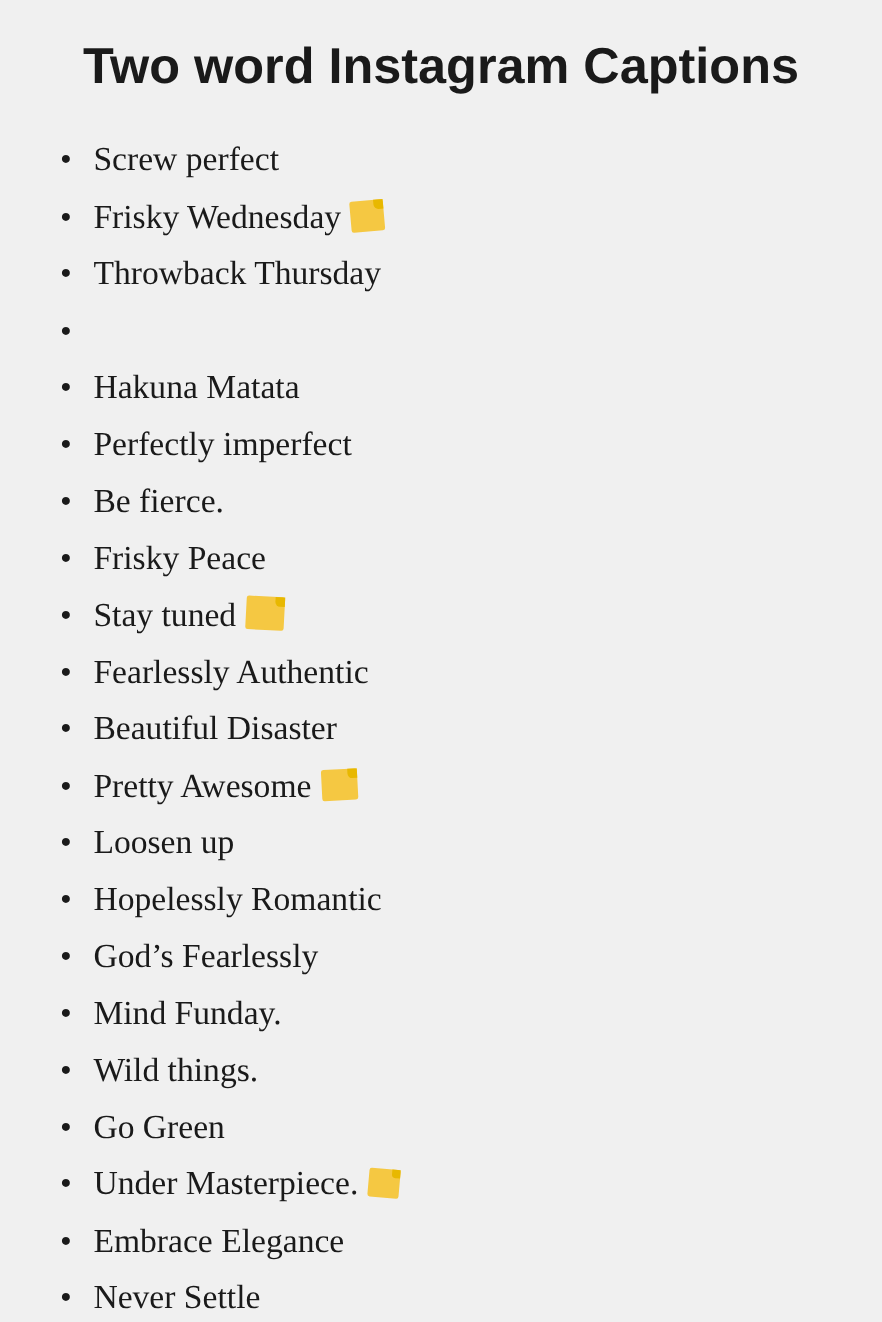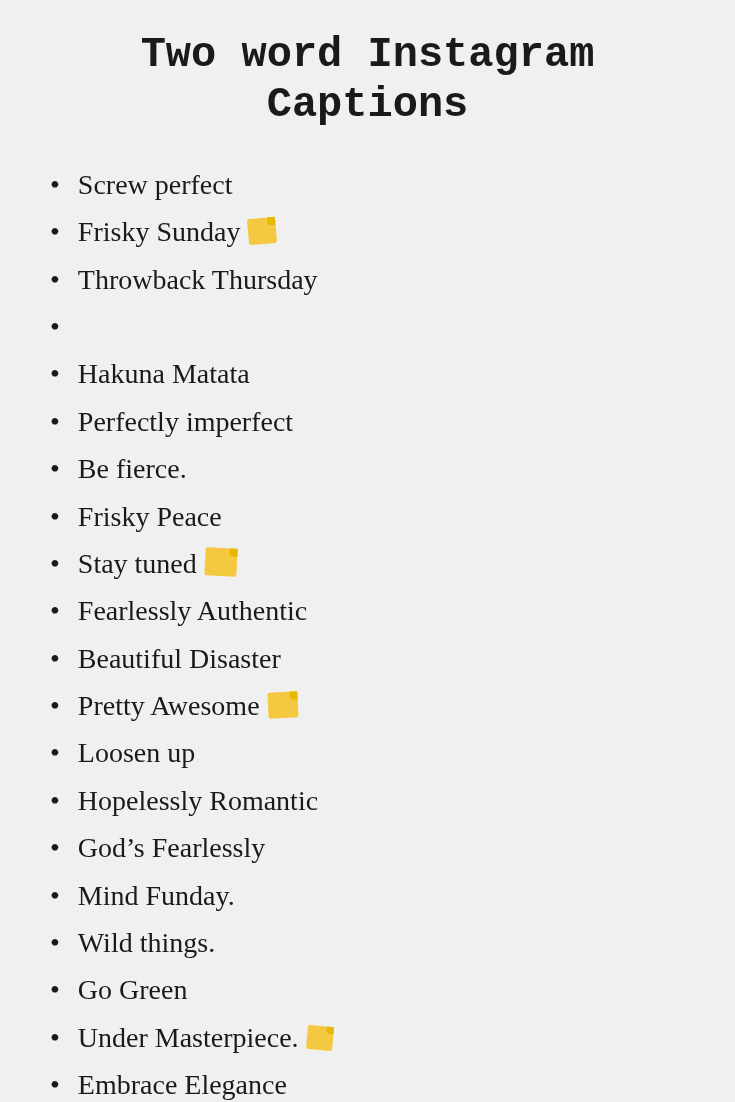--- a/index.html
+++ b/index.html
@@ -10,21 +10,21 @@
 
     body {
       background-color: #f0f0f0;
       font-family: Georgia, 'Times New Roman', serif;
       width: 735px;
       min-height: 1102px;
       padding: 30px 50px 40px 50px;
     }
 
     .page-title {
-      font-family: Liberation Mono, monospace;
+      font-family: Liberation Sans, sans-serif;
       font-size: 42px;
       font-weight: bold;
       text-align: center;
       color: #1a1a1a;
       margin-bottom: 30px;
       line-height: 1.2;
     }
 
     .captions-list {
       list-style: none;
@@ -145,21 +145,21 @@
 
 <h1 class="page-title">Two word Instagram Captions</h1>
 
 <ul class="captions-list" id="captions-list">
 <li>
       <span class="bullet">•</span>
       <span>Screw perfect</span>
     </li>
     <li>
       <span class="bullet">•</span>
-      <span>Frisky Sunday</span>
+      <span>Frisky Wednesday</span>
       <span class="sticky"></span>
     </li>
     <li>
       <span class="bullet">•</span>
       <span>Throwback Thursday</span>
     </li>
     <li>
       <span class="bullet">•</span>
     </li>
     <li>

